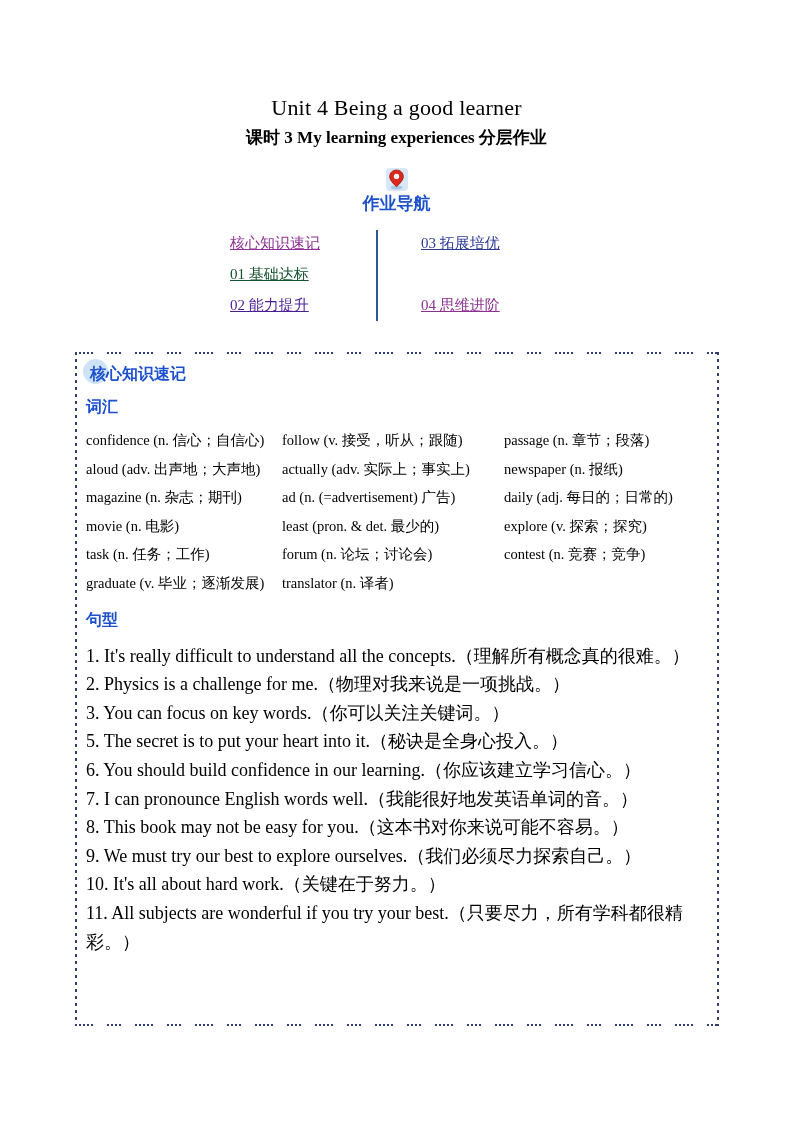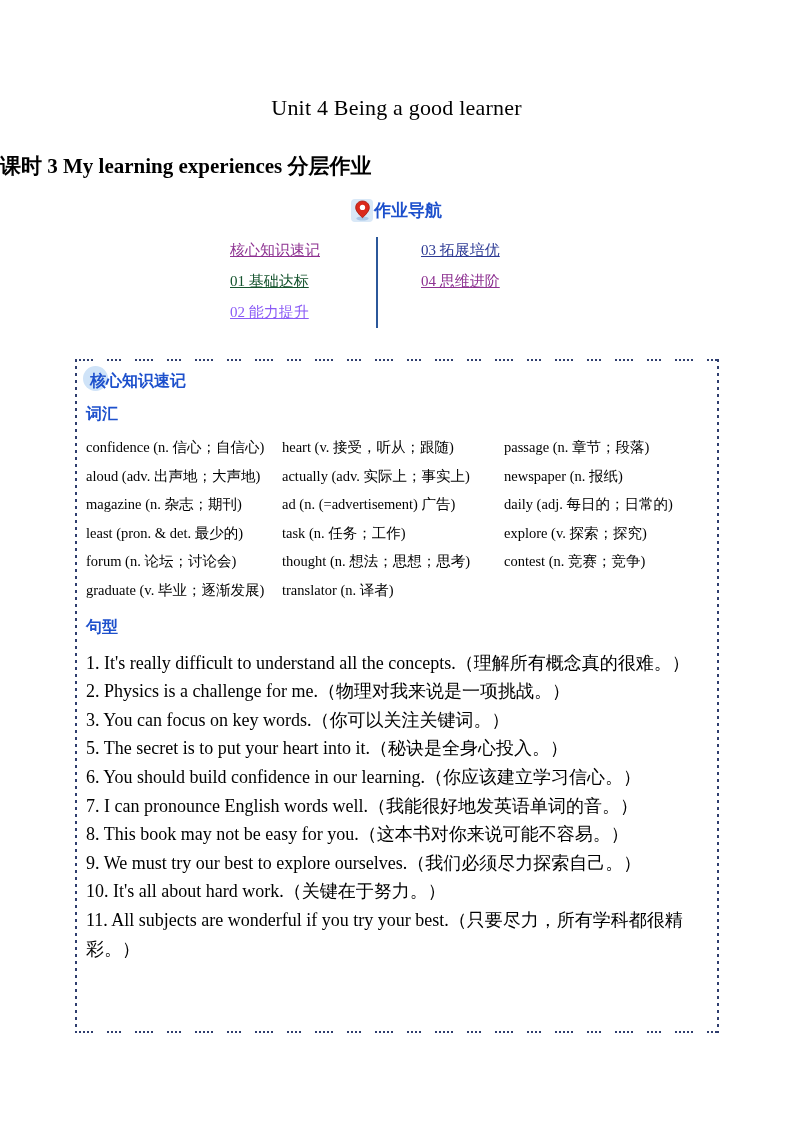--- a/index.html
+++ b/index.html
@@ -13,55 +13,56 @@
 
   
   .doc-title {
     padding-top:95px;
     text-align:center;
     font-size:22px;
     font-weight:400;
     letter-spacing:0.2px;
   }
   .doc-subtitle {
-    margin-top:31px;
-    text-align:left;
-    font-size:21px;
+    margin-top:5px;
+    text-align:center;
+    font-size:17px;
     font-weight:700;
   }
 
   
   .nav-heading {
     margin-top:19px;
     display:flex;
     align-items:center;
     justify-content:center;
     gap:1px;
     font-family:"Liberation Sans","DejaVu Sans",sans-serif;
     font-weight:700;
     font-size:17px;
     color:#1d50cc;
+    flex-direction:column;
   }
   .pin-wrap {
     width:22px; height:23px;
     background:#d9e8f7;
     border-radius:4px;
     display:flex; align-items:center; justify-content:center;
   }
 
   
   .nav-row {
     display:flex;
     justify-content:center;
     margin-top:13px;
     transform:translateX(-26px);
   }
   .nav-col { display:flex; flex-direction:column; }
   .nav-col.left  { width:104px; align-items:flex-start; }
-  .nav-col.right { width:90px;  align-items:flex-start; }
+  .nav-col.right { width:90px;  align-items:flex-start;justify-content:space-between; }
   .nav-divider {
     width:2px; height:91px;
     background:#2b579a;
     margin:2px 43px 0 42px;
   }
   .nav-link {
     font-size:15px;
     line-height:31px;
     text-decoration:underline;
     white-space:nowrap;
@@ -142,21 +143,21 @@
       <circle cx="10" cy="7.8" r="2.8" fill="#ffffff"></circle>
     </svg>
   </span>
   <span>作业导航</span>
 </div>
 
 <div class="nav-row">
   <div class="nav-col left">
     <span class="nav-link" style="color: rgb(141, 49, 145);">核心知识速记</span>
     <span class="nav-link" style="color: #14532d;">01 基础达标</span>
-    <span class="nav-link" style="color: #8b5cf6;">02 能力提升</span>
+    <span class="nav-link" style="color: #4c1d95;">02 能力提升</span>
   </div>
   <div class="nav-divider"></div>
   <div class="nav-col right">
     <span class="nav-link" style="color: rgb(45, 58, 148);">03 拓展培优</span>
     <span class="nav-link" style="color: rgb(141, 49, 145);">04 思维进阶</span>
   </div>
 </div>
 
 <div class="card">
   <div class="edge top"></div>
@@ -166,33 +167,33 @@
 
   <div class="card-heading">
     <span class="hl-circle"></span>
     <span class="card-heading-text">核心知识速记</span>
   </div>
 
   <div class="sub-heading">词汇</div>
 
   <div class="vocab-grid">
     <div class="vocab-cell">confidence (n. 信心；自信心)</div>
-    <div class="vocab-cell">heart (v. 接受，听从；跟随)</div>
+    <div class="vocab-cell">follow (v. 接受，听从；跟随)</div>
     <div class="vocab-cell">passage (n. 章节；段落)</div>
     <div class="vocab-cell">aloud (adv. 出声地；大声地)</div>
     <div class="vocab-cell">actually (adv. 实际上；事实上)</div>
     <div class="vocab-cell">newspaper (n. 报纸)</div>
     <div class="vocab-cell">magazine (n. 杂志；期刊)</div>
     <div class="vocab-cell">ad (n. (=advertisement) 广告)</div>
     <div class="vocab-cell">daily (adj. 每日的；日常的)</div>
+    <div class="vocab-cell">movie (n. 电影)</div>
     <div class="vocab-cell">least (pron. &amp; det. 最少的)</div>
+    <div class="vocab-cell">explore (v. 探索；探究)</div>
     <div class="vocab-cell">task (n. 任务；工作)</div>
-    <div class="vocab-cell">explore (v. 探索；探究)</div>
     <div class="vocab-cell">forum (n. 论坛；讨论会)</div>
-    <div class="vocab-cell">thought (n. 想法；思想；思考)</div>
     <div class="vocab-cell">contest (n. 竞赛；竞争)</div>
     <div class="vocab-cell">graduate (v. 毕业；逐渐发展)</div>
     <div class="vocab-cell">translator (n. 译者)</div>
   </div>
 
   <div class="sub-heading">句型</div>
 
   <div class="sentences">
     <div class="sentence">1. It's really difficult to understand all the concepts.（理解所有概念真的很难。）</div>
     <div class="sentence">2. Physics is a challenge for me.（物理对我来说是一项挑战。）</div>

